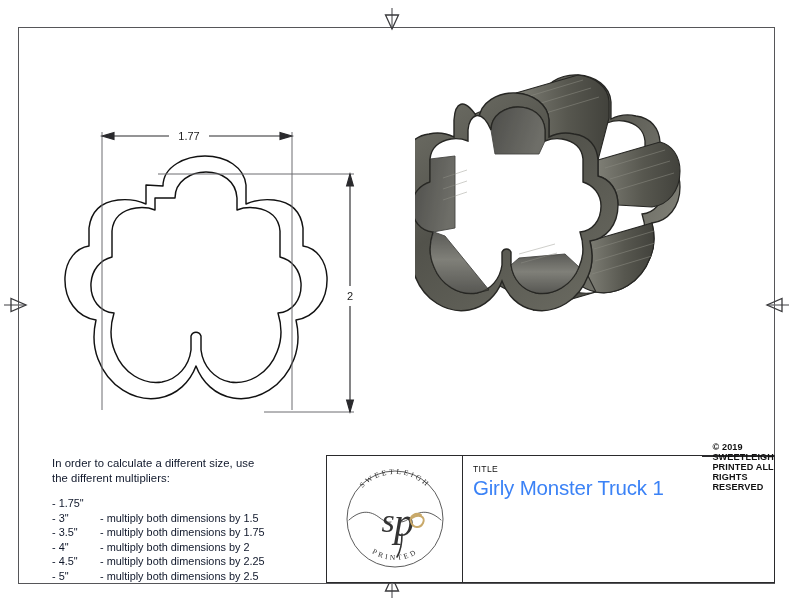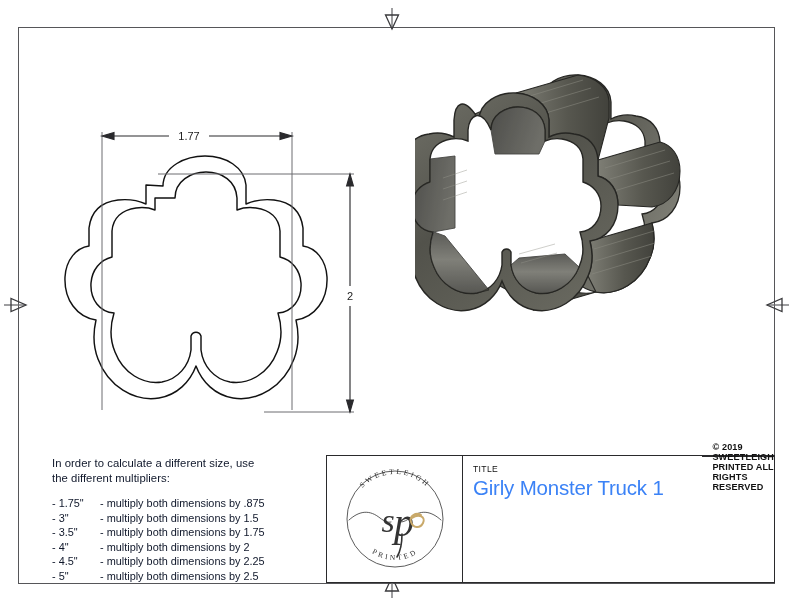--- a/index.html
+++ b/index.html
@@ -439,21 +439,20 @@
   </div>
 
   <div class="notes">
     <div class="notes-head">
       <div>In order to calculate a different size, use</div>
       <div>the different multipliers:</div>
     </div>
     <div>
       <div class="mult-row">
         <span class="mult-size">- 1.75"</span>
-        <span class="mult-txt">- multiply both dimensions by .875</span>
       </div>
       <div class="mult-row">
         <span class="mult-size">- 3"</span>
         <span class="mult-txt">- multiply both dimensions by 1.5</span>
       </div>
       <div class="mult-row">
         <span class="mult-size">- 3.5"</span>
         <span class="mult-txt">- multiply both dimensions by 1.75</span>
       </div>
       <div class="mult-row">

